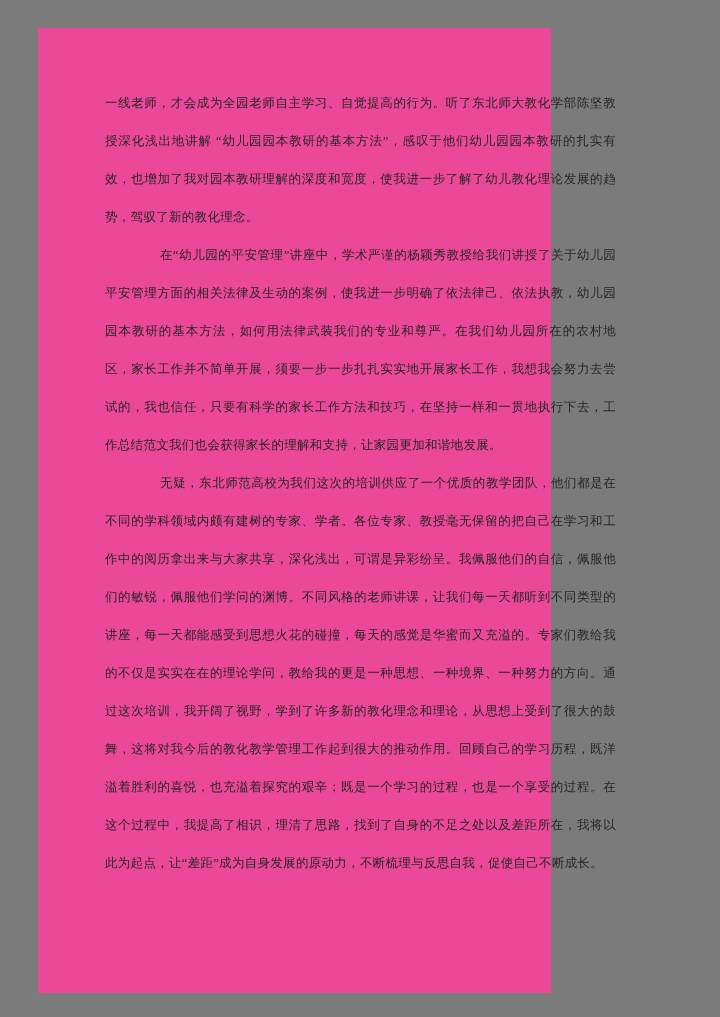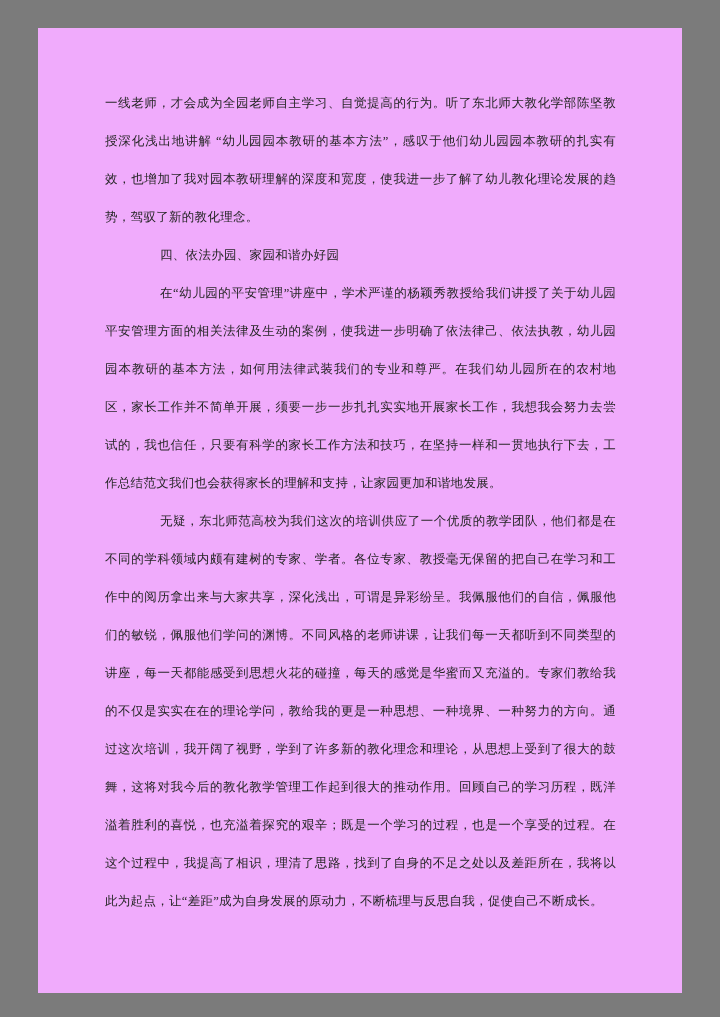--- a/index.html
+++ b/index.html
@@ -11,23 +11,23 @@
       width: 720px;
       height: 1017px;
       background: #7b7b7b;
       font-family: "Liberation Serif", serif;
       overflow: hidden;
     }
     .paper {
       position: absolute;
       left: 38px;
       top: 28px;
-      width: 644px;
+      width: 513px;
       height: 965px;
-      background: #f0abfc;
+      background: #ec4899;
     }
     .content {
       position: absolute;
       left: 67px;
       top: 56px;
       width: 511px;
       color: #262626;
       font-size: 12.5px;
       line-height: 38px;
       letter-spacing: 0.3px;
@@ -42,17 +42,16 @@
     .indent {
       text-indent: 55px;
     }
   </style>
 </head>
 <body>
 
 <div class="paper">
   <div class="content">
     <p class="para">一线老师，才会成为全园老师自主学习、自觉提高的行为。听了东北师大教化学部陈坚教授深化浅出地讲解 “幼儿园园本教研的基本方法”，感叹于他们幼儿园园本教研的扎实有效，也增加了我对园本教研理解的深度和宽度，使我进一步了解了幼儿教化理论发展的趋势，驾驭了新的教化理念。</p>
-    <p class="para indent">四、依法办园、家园和谐办好园</p>
     <p class="para indent">在“幼儿园的平安管理”讲座中，学术严谨的杨颖秀教授给我们讲授了关于幼儿园平安管理方面的相关法律及生动的案例，使我进一步明确了依法律己、依法执教，幼儿园园本教研的基本方法，如何用法律武装我们的专业和尊严。在我们幼儿园所在的农村地区，家长工作并不简单开展，须要一步一步扎扎实实地开展家长工作，我想我会努力去尝试的，我也信任，只要有科学的家长工作方法和技巧，在坚持一样和一贯地执行下去，工作总结范文我们也会获得家长的理解和支持，让家园更加和谐地发展。</p>
     <p class="para indent">无疑，东北师范高校为我们这次的培训供应了一个优质的教学团队，他们都是在不同的学科领域内颇有建树的专家、学者。各位专家、教授毫无保留的把自己在学习和工作中的阅历拿出来与大家共享，深化浅出，可谓是异彩纷呈。我佩服他们的自信，佩服他们的敏锐，佩服他们学问的渊博。不同风格的老师讲课，让我们每一天都听到不同类型的讲座，每一天都能感受到思想火花的碰撞，每天的感觉是华蜜而又充溢的。专家们教给我的不仅是实实在在的理论学问，教给我的更是一种思想、一种境界、一种努力的方向。通过这次培训，我开阔了视野，学到了许多新的教化理念和理论，从思想上受到了很大的鼓舞，这将对我今后的教化教学管理工作起到很大的推动作用。回顾自己的学习历程，既洋溢着胜利的喜悦，也充溢着探究的艰辛；既是一个学习的过程，也是一个享受的过程。在这个过程中，我提高了相识，理清了思路，找到了自身的不足之处以及差距所在，我将以此为起点，让“差距”成为自身发展的原动力，不断梳理与反思自我，促使自己不断成长。</p>
   </div>
 </div>
 
 </body></html>

